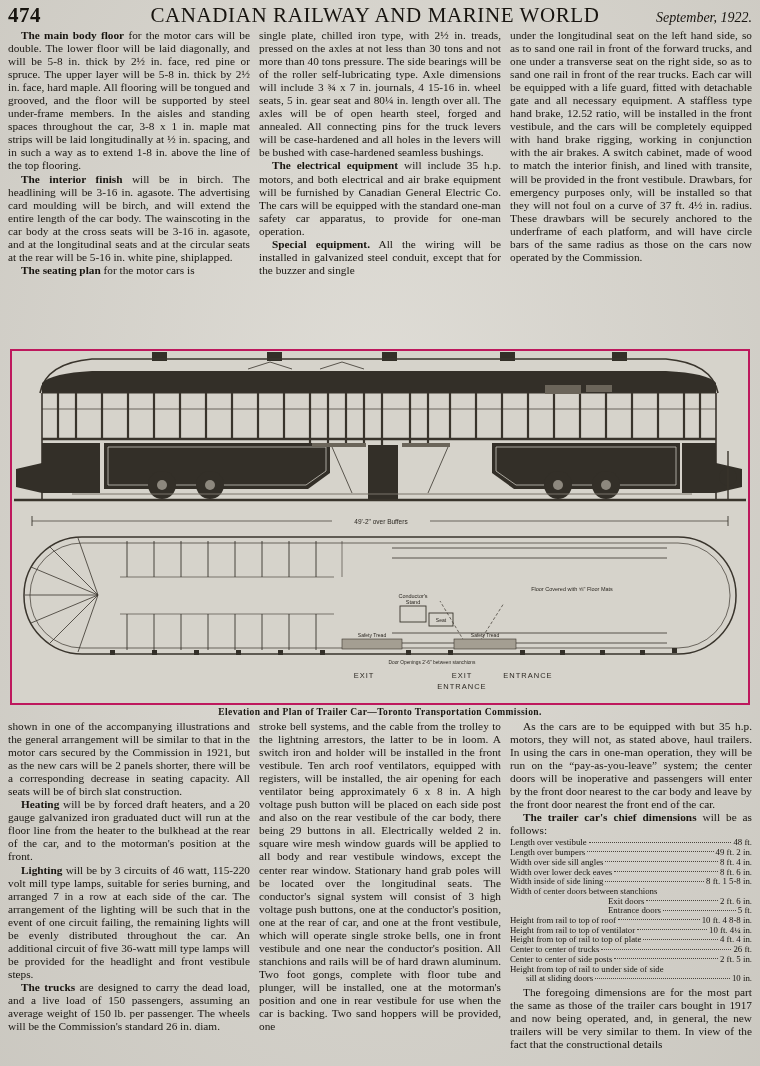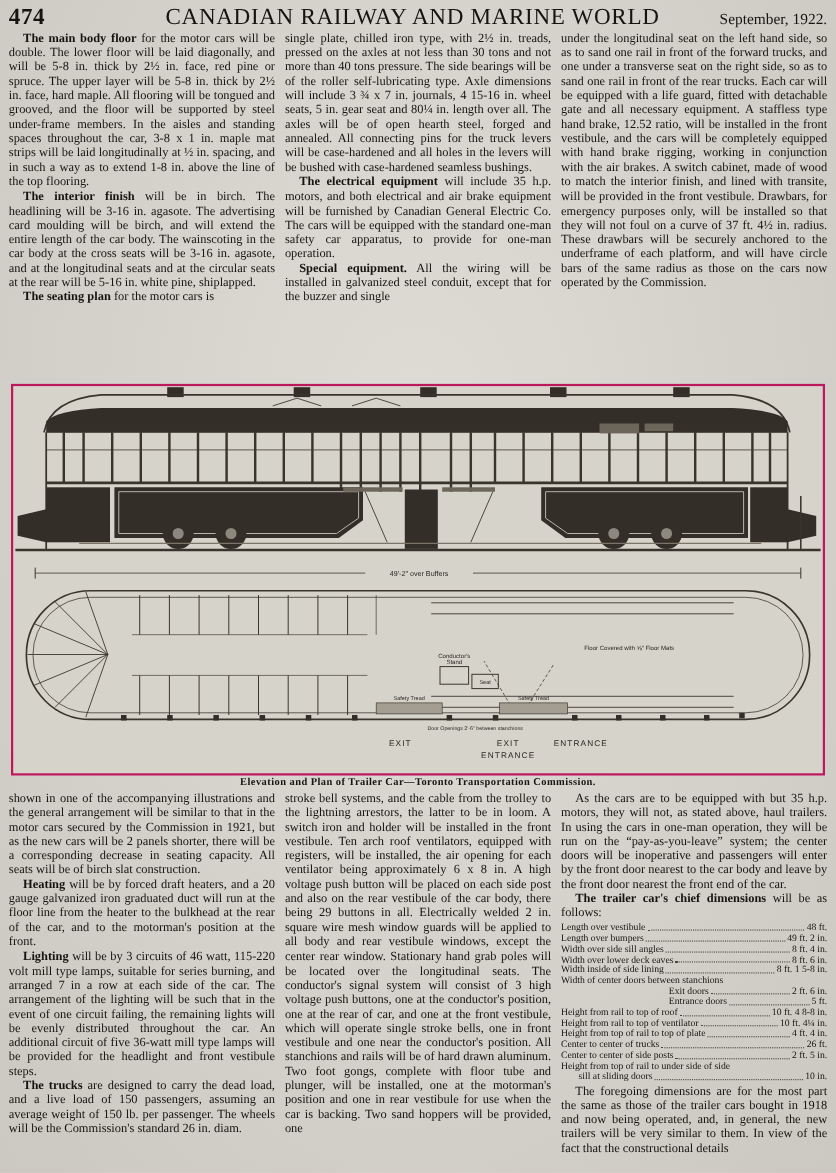--- a/index.html
+++ b/index.html
@@ -8,21 +8,21 @@
     background:#d8d5cd;
     background-image:radial-gradient(ellipse at 50% 40%, rgba(255,255,255,.18), rgba(0,0,0,.06));
     font-family:"Liberation Serif", serif;
     color:#17140f;
     -webkit-font-smoothing:antialiased;
   }
   .page{padding:3px 8px 0 8px;}
   .masthead{display:flex;align-items:baseline;height:22px;margin-bottom:4px;}
   .pagenum{width:120px;font-size:21px;font-weight:bold;letter-spacing:.5px;}
   .journal-title{flex:1;text-align:center;font-size:21px;letter-spacing:.6px;white-space:nowrap;}
-  .issue-date{width:130px;text-align:right;font-size:14px;}
+  .issue-date{width:130px;text-align:right;font-size:14px;font-style:italic;}
 
   .cols{display:flex;gap:9px;}
   .col{width:242px;font-size:11.3px;line-height:13.05px;text-align:justify;}
   .cols.top{height:316px;overflow:hidden;}
   .cols.bottom{height:346px;overflow:hidden;}
   .col p{margin:0;text-indent:13px;}
   .col p.cont{text-indent:0;}
   .lead{font-weight:bold;}
 
   .figure{
@@ -37,21 +37,21 @@
     padding:2px 0 3px 0;
   }
 
   svg{display:block;}
   .ink{stroke:#39342c;}
   .dark{fill:#332f28;}
   .mid{fill:#6b655a;}
   .lbl{font-family:"Liberation Sans", sans-serif;fill:#2c2822;}
 
   .dims-table{font-size:8.8px;line-height:9.7px;margin:1px 0 2px 0;}
-  .dim-row{display:flex;align-items:flex-end;}
+  .dim-row{display:flex;align-items:center;}
   .dim-label{white-space:nowrap;}
   .dim-leaders{flex:1;border-bottom:1px dotted #4a453c;margin:0 2px 2px 2px;min-width:4px;}
   .dim-value{white-space:nowrap;}
   .dim-row.no-leaders .dim-leaders{border-bottom:none;}
   .dim-row.indent-deep{padding-left:98px;}
   .dim-row.indent-small{padding-left:16px;font-family:Liberation Serif, serif;}
 </style>
 </head>
 <body>
 
@@ -353,17 +353,17 @@
           <span class="dim-label">Height from top of rail to under side of side</span>
           <span class="dim-leaders"></span>
           <span class="dim-value"></span>
         </div>
           <div class="dim-row indent-small">
           <span class="dim-label">sill at sliding doors</span>
           <span class="dim-leaders"></span>
           <span class="dim-value">10 in.</span>
         </div>
         </div>
-      <p><span>The foregoing dimensions are for the most part the same as those of the trailer cars bought in 1918 and now being operated, and, in general, the new trailers will be very similar to them.  In view of the fact that the constructional details</span></p>
+      <p><span>The foregoing dimensions are for the most part the same as those of the trailer cars bought in 1917 and now being operated, and, in general, the new trailers will be very similar to them.  In view of the fact that the constructional details</span></p>
     </div>
   </div>
 
 </div>
 
 </body></html>

